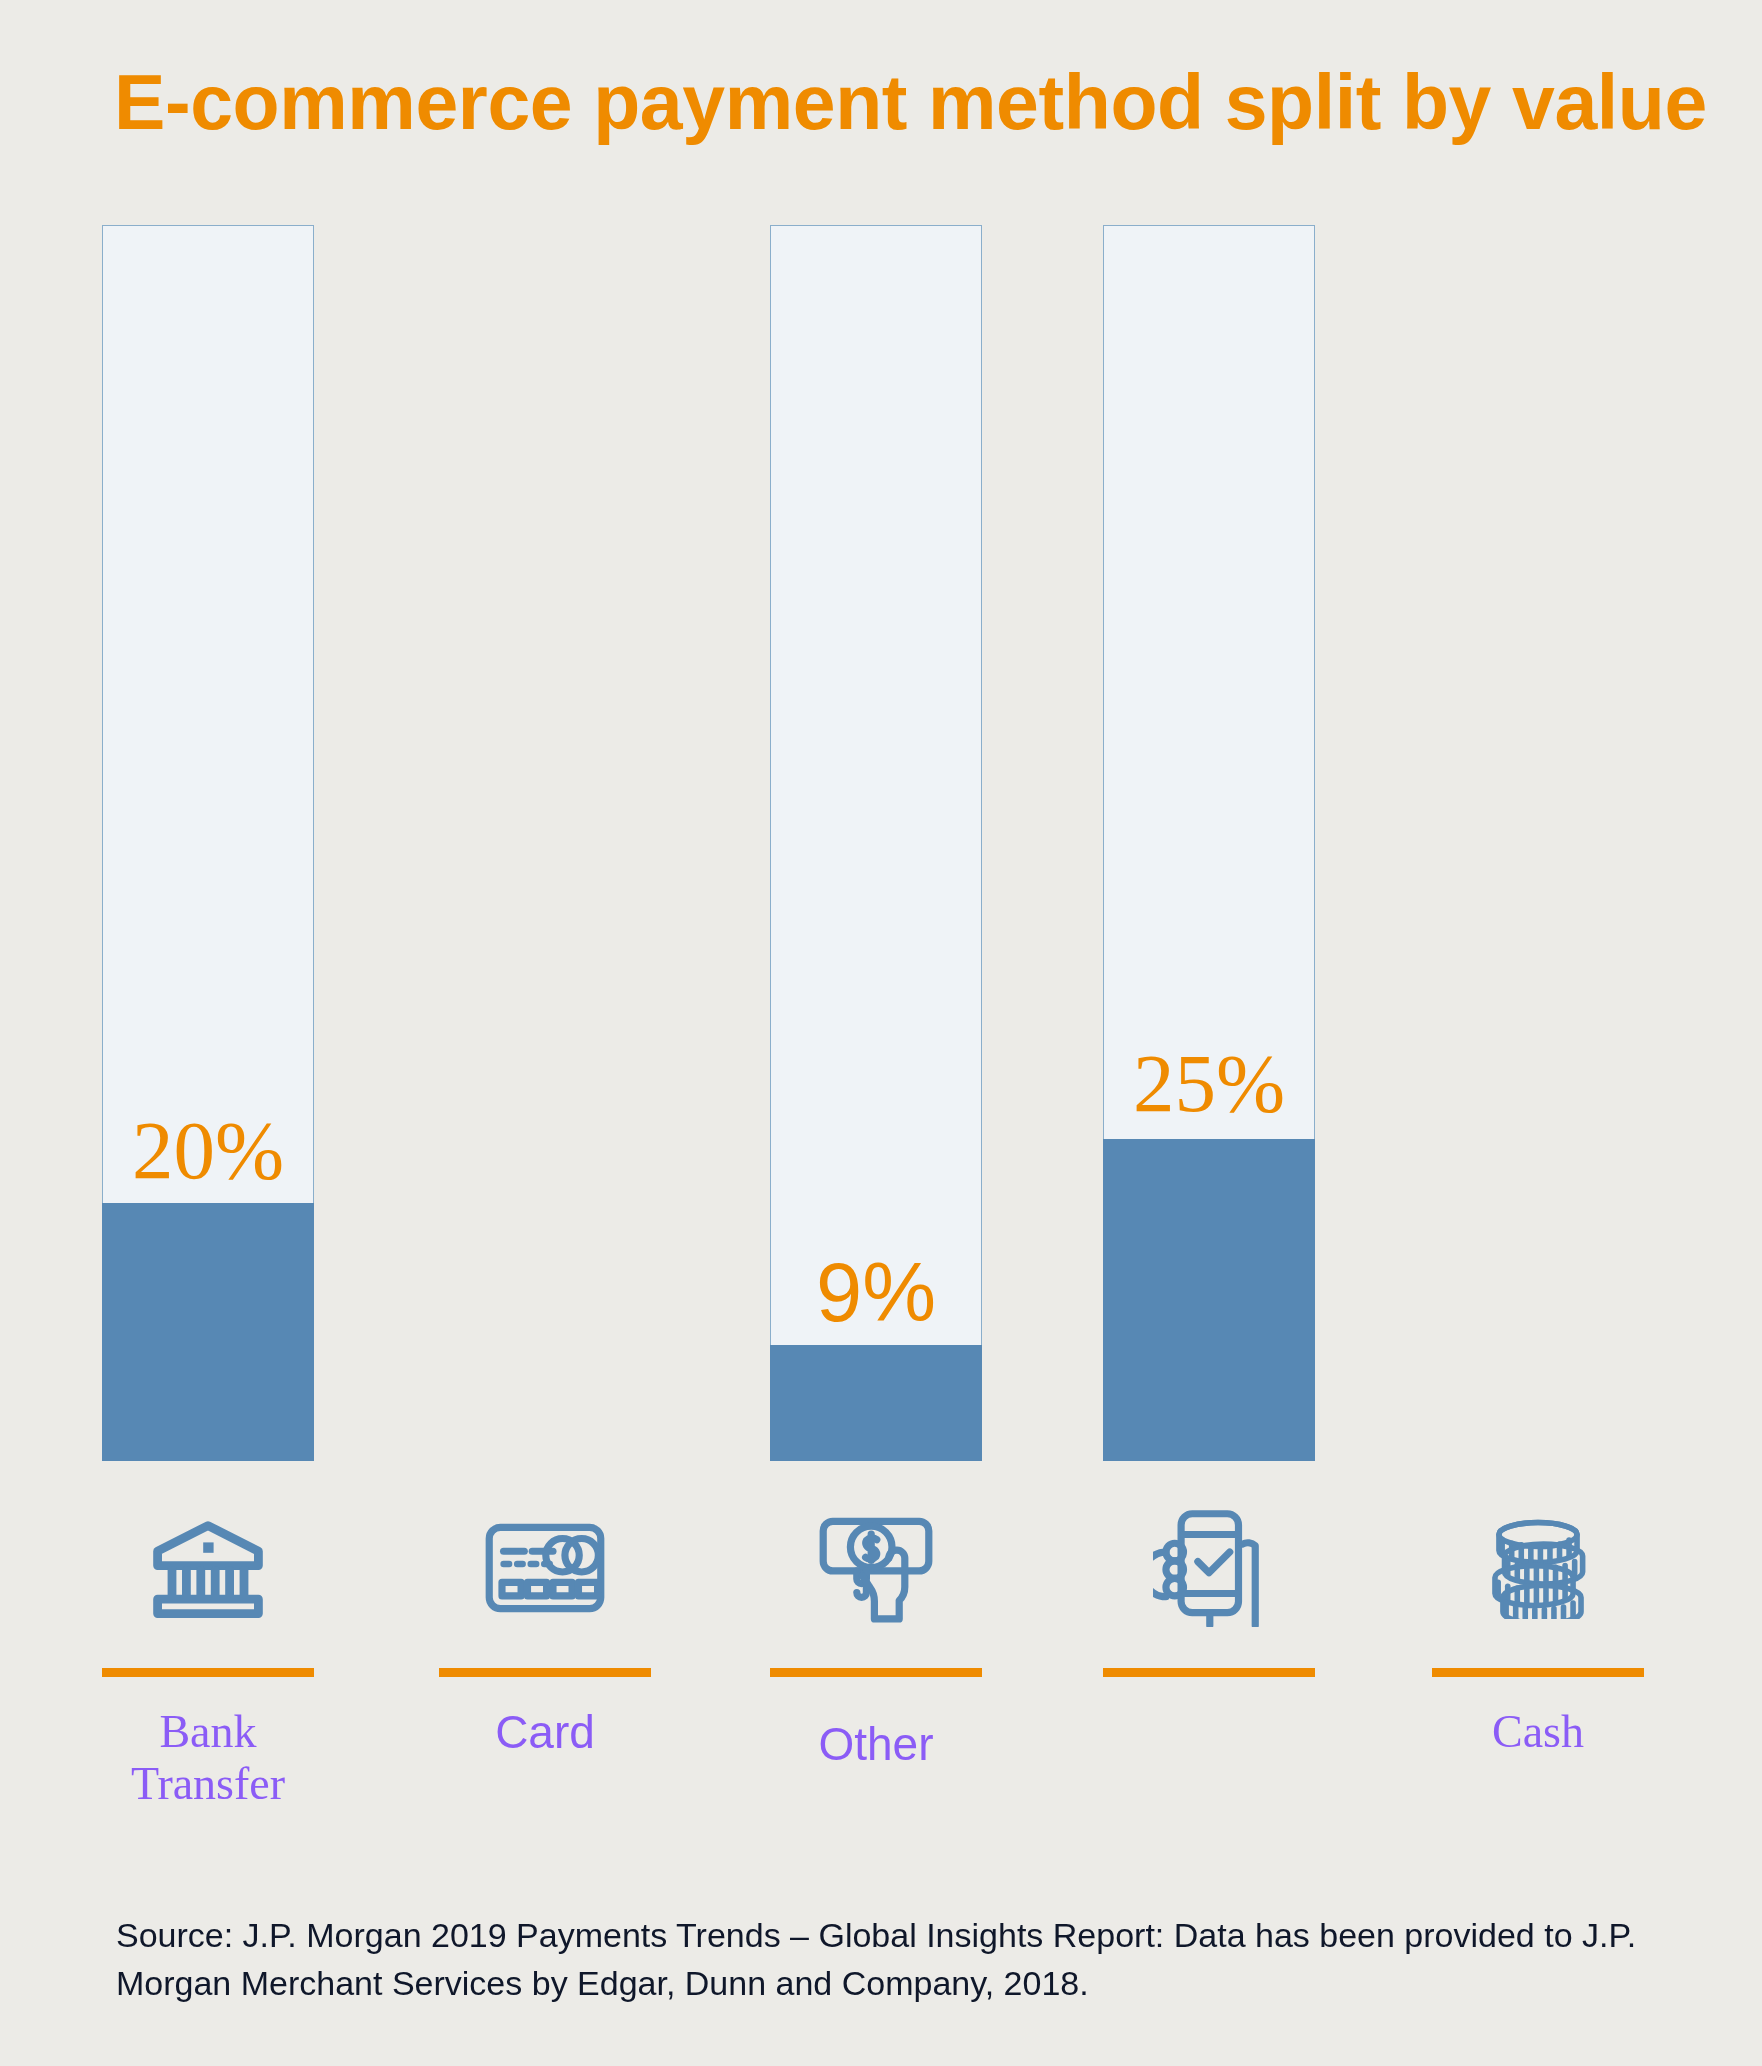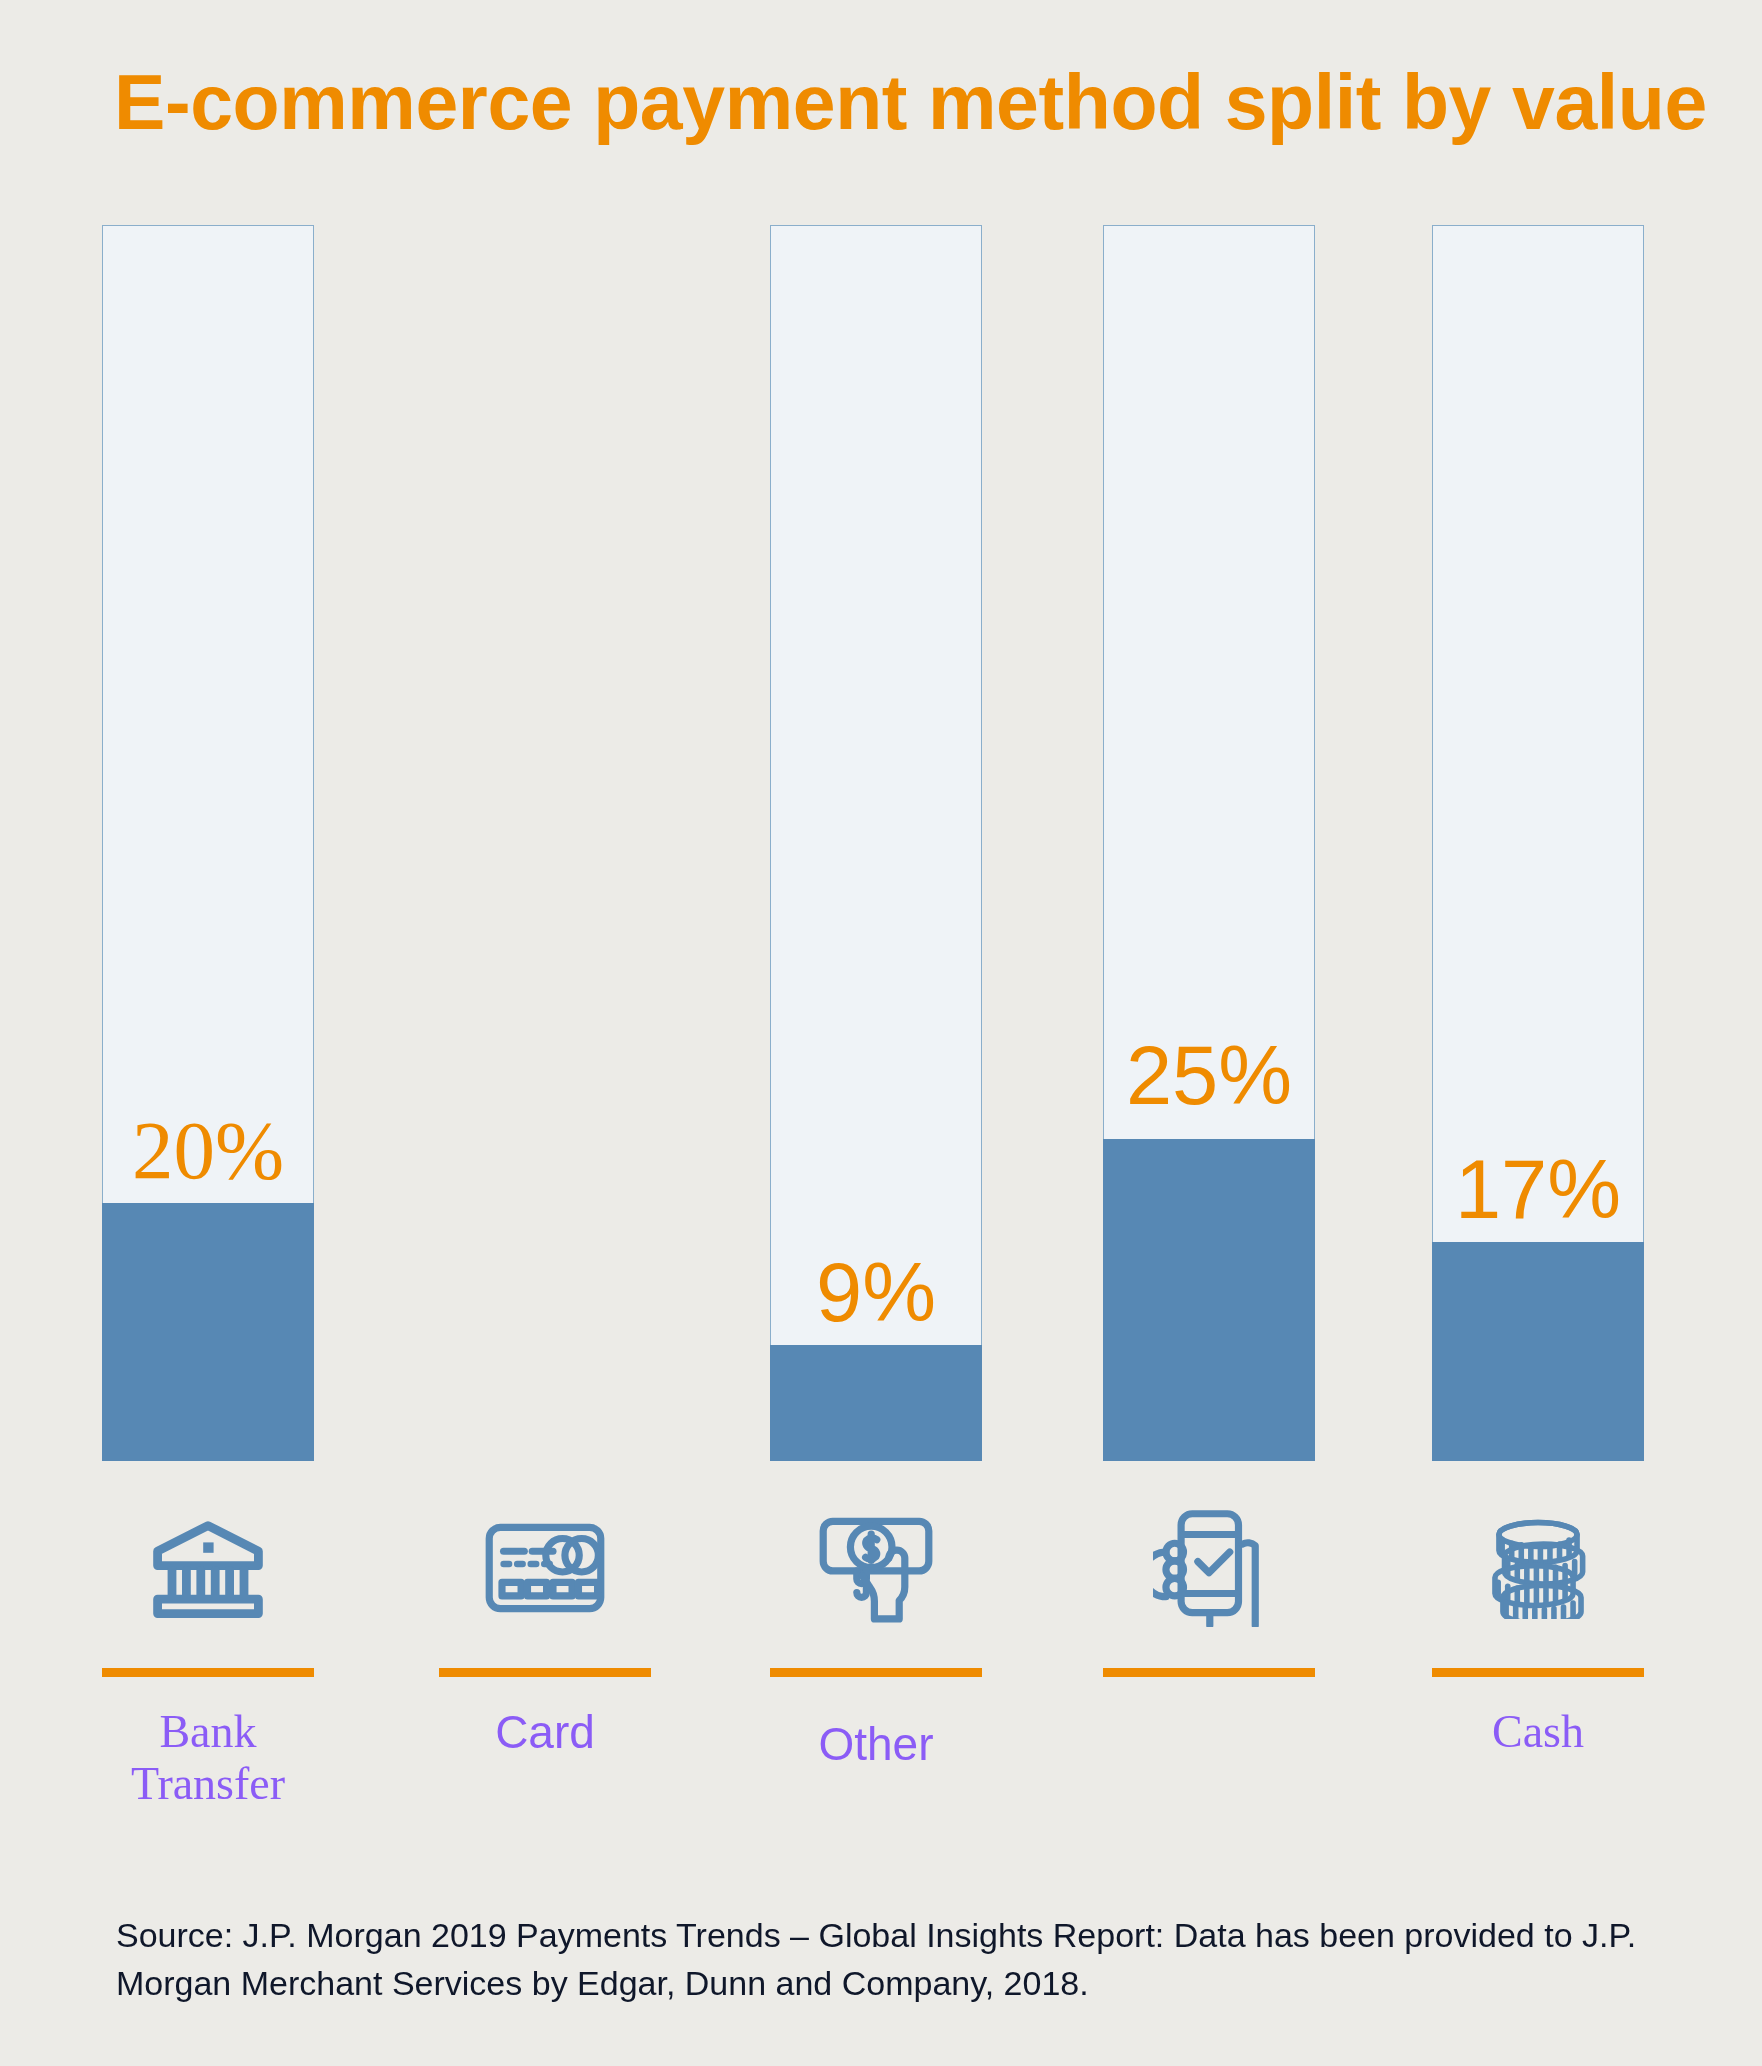--- a/index.html
+++ b/index.html
@@ -196,43 +196,38 @@
         <path d="M63 90 l0 8 a6 6 0 0 1 -12 0"></path>
         <path d="M91 55 a10 10 0 0 1 20 0 l0 36 a24 24 0 0 1 -7 17 l0 23 l-31 0 l0 -22 a30 30 0 0 0 -6 -18 l-9 -14"></path>
       </svg>
     </div>
     <div class="cat-rule col-2" style="left:770px;"></div>
     <div class="cat-label col-2" style="left:770px;margin-top:12px;">Other</div>
 
     <div class="column col-3">
       <div class="bar-track"></div>
       <div class="bar-fill" style="height: 322px;"></div>
-      <div class="bar-value" style="bottom: 344px;">25%</div>
+      <div class="bar-value" style="bottom: 336px; font-family: Liberation Serif, serif;">25%</div>
     </div>
     <div class="icon-box col-3" style="left:1103px;">
       <svg width="112" height="118" viewBox="0 0 140 148" fill="none" stroke="#5788b4" stroke-width="9" stroke-linejoin="round" stroke-linecap="round">
         <rect x="35" y="6" width="72" height="124" rx="14"></rect>
         <line x1="38" y1="32" x2="104" y2="32"></line>
         <line x1="38" y1="106" x2="104" y2="106"></line>
         <path d="M56 66 l14 14 l26 -26"></path>
         <circle cx="27" cy="54" r="11"></circle>
         <circle cx="27" cy="76" r="11"></circle>
         <circle cx="27" cy="98" r="11"></circle>
         <path d="M16 54 a11 11 0 0 0 0 56"></path>
         <path d="M112 44 a14 14 0 0 1 16 2 l0 100"></path>
         <line x1="71" y1="130" x2="71" y2="146"></line>
       </svg>
     </div>
     <div class="cat-rule col-3" style="left:1103px;"></div>
 
-    <div class="column col-4">
-      <div class="bar-track"></div>
-      <div class="bar-fill" style="height: 219px;"></div>
-      <div class="bar-value" style="bottom: 230px;">17%</div>
-    </div>
     <div class="icon-box col-4" style="left:1432px;">
       <svg width="120" height="102" viewBox="0 0 150 128" fill="none" stroke="#5788b4" stroke-width="7" stroke-linejoin="round" stroke-linecap="round">
 
         <path d="M26 22 a49 15 0 0 1 98 0 l0 20 a49 15 0 0 1 -98 0 Z"></path>
         <ellipse cx="75" cy="22" rx="49" ry="15"></ellipse>
         <line x1="30" y1="28" x2="30" y2="47"></line>
         <line x1="42" y1="33" x2="42" y2="52"></line>
         <line x1="54" y1="35" x2="54" y2="55"></line>
         <line x1="66" y1="37" x2="66" y2="57"></line>
         <line x1="78" y1="37" x2="78" y2="57"></line>

